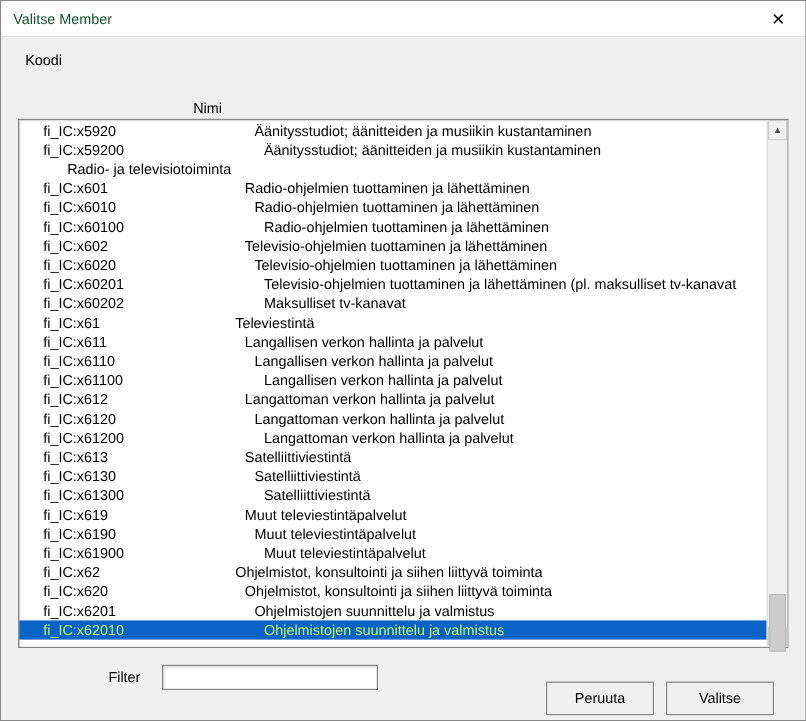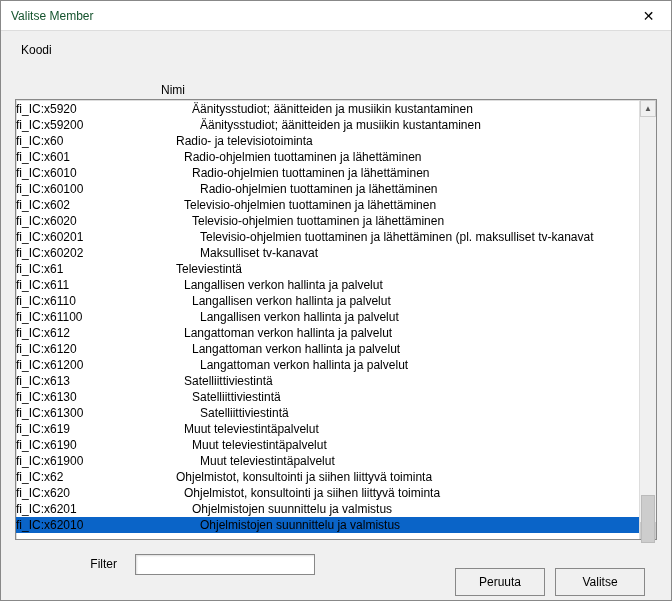--- a/index.html
+++ b/index.html
@@ -71,26 +71,26 @@
       flex: 1;
       overflow: hidden;
       padding: 1px 0;
     }
     .row {
       display: flex;
       height: 16px;
       line-height: 16px;
       font-size: 12px;
       color: #000;
-      padding-left: 0;
+      padding-left: 20px;
       white-space: nowrap;
     }
     .row.selected {
       background: #0a64c8;
-      color: #000000;
+      color: #bef264;
     }
     .cell-koodi { width: 140px; overflow: hidden; }
     .cell-nimi { flex: 1; overflow: hidden; }
     .scrollbar {
       width: 17px;
       background: #f0f0f0;
       border-left: 1px solid #ddd;
       display: flex;
       flex-direction: column;
     }
@@ -176,21 +176,20 @@
       <div class="list" id="list">
           <div class="row">
             <div class="cell-koodi">fi_IC:x5920</div>
             <div class="cell-nimi" style="padding-left: 36px;">Äänitysstudiot; äänitteiden ja musiikin kustantaminen</div>
           </div>
           <div class="row">
             <div class="cell-koodi">fi_IC:x59200</div>
             <div class="cell-nimi" style="padding-left: 44px;">Äänitysstudiot; äänitteiden ja musiikin kustantaminen</div>
           </div>
           <div class="row">
-            <div class="cell-koodi">fi_IC:x60</div>
             <div class="cell-nimi" style="padding-left: 20px;">Radio- ja televisiotoiminta</div>
           </div>
           <div class="row">
             <div class="cell-koodi">fi_IC:x601</div>
             <div class="cell-nimi" style="padding-left: 28px;">Radio-ohjelmien tuottaminen ja lähettäminen</div>
           </div>
           <div class="row">
             <div class="cell-koodi">fi_IC:x6010</div>
             <div class="cell-nimi" style="padding-left: 36px;">Radio-ohjelmien tuottaminen ja lähettäminen</div>
           </div>

